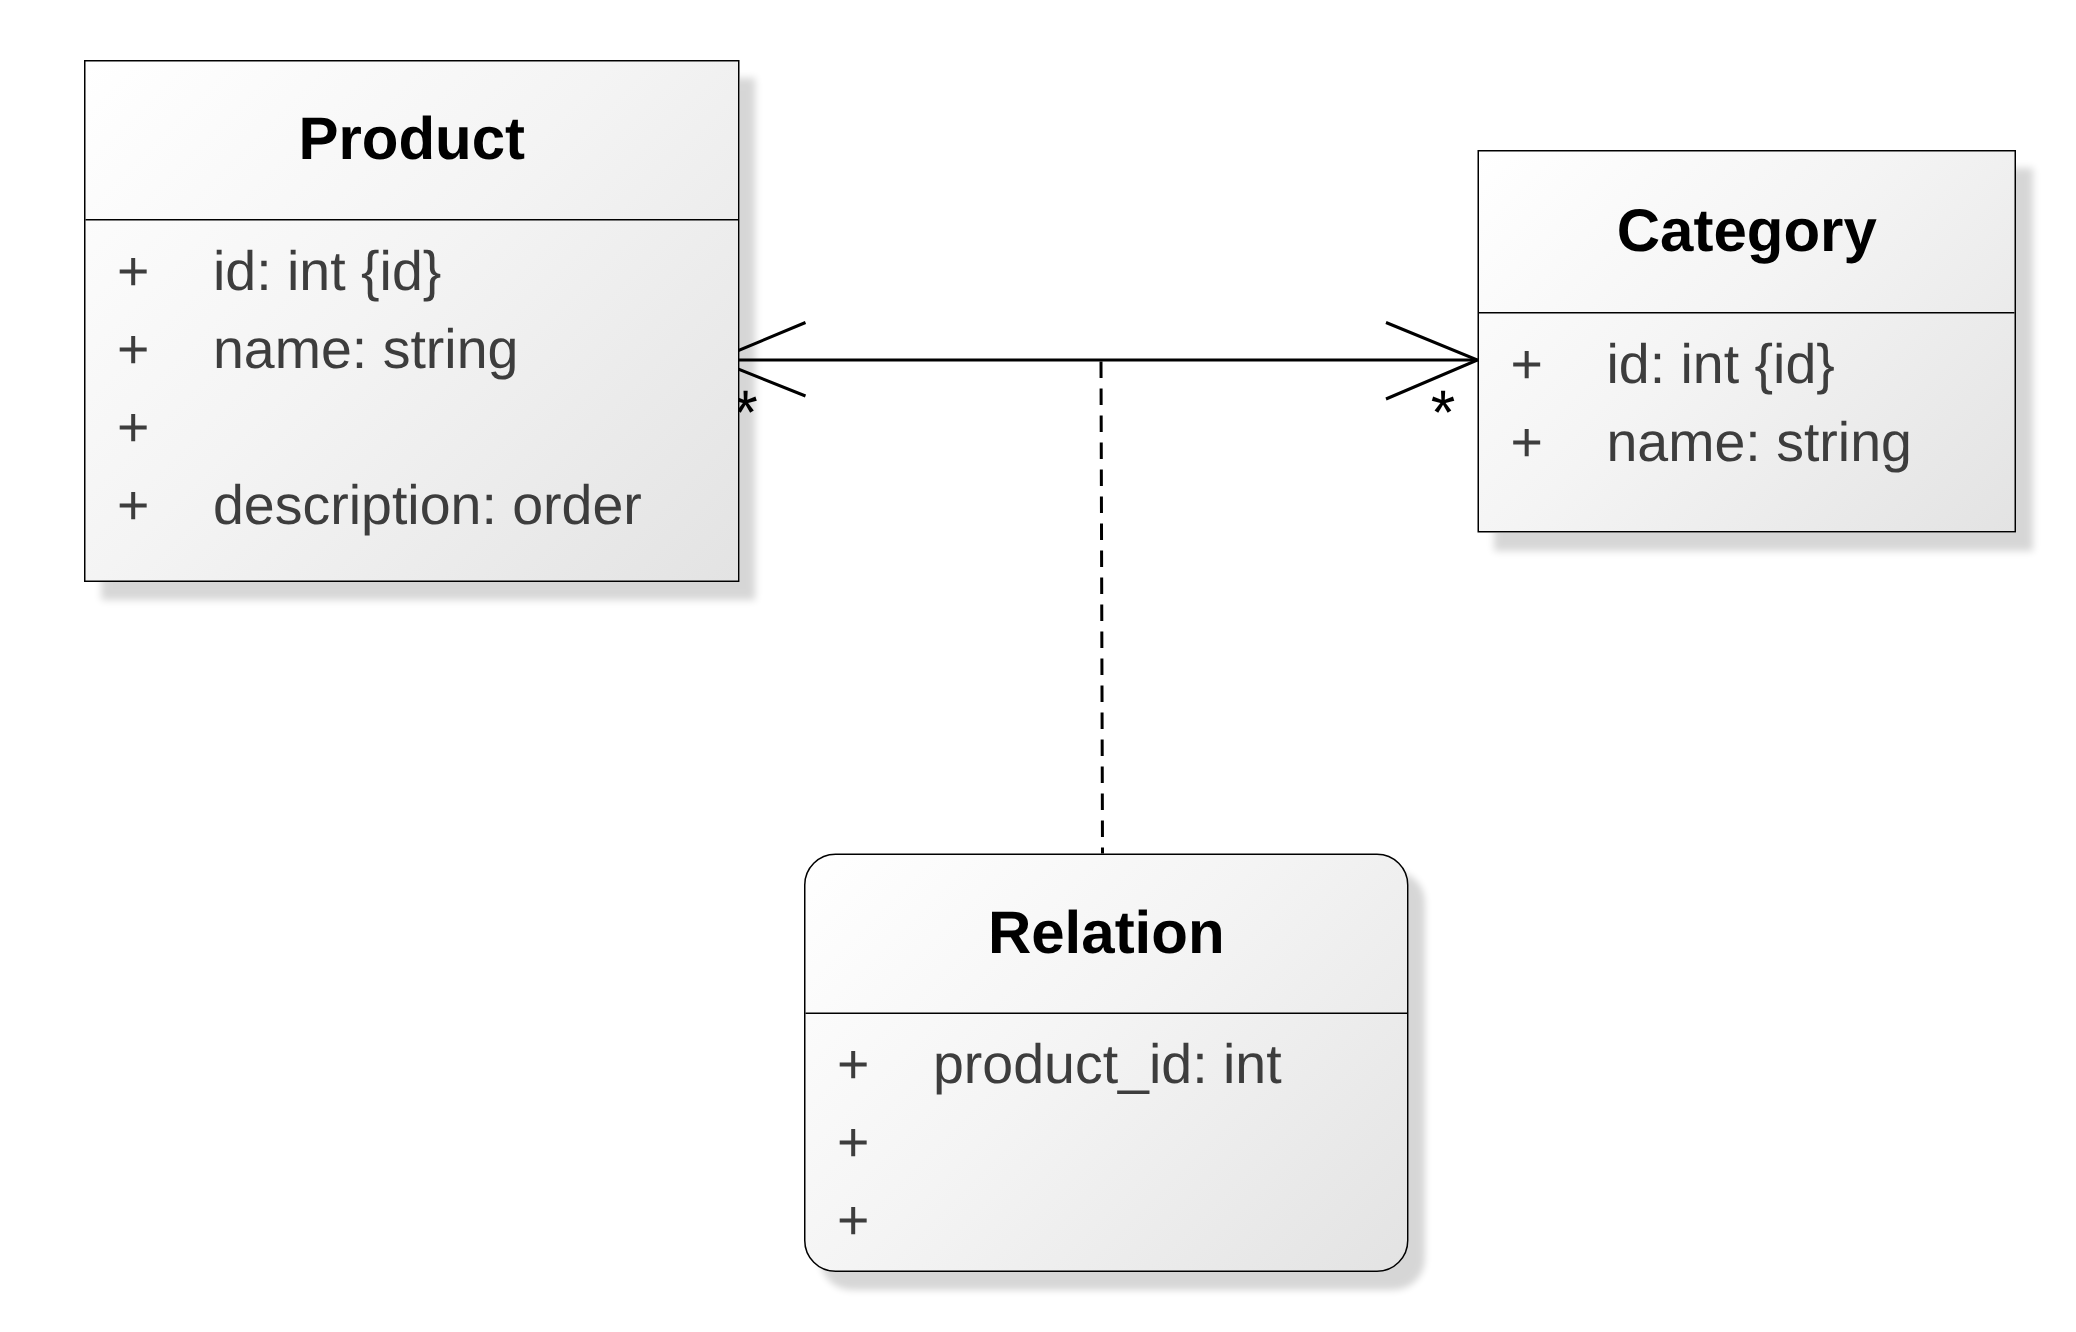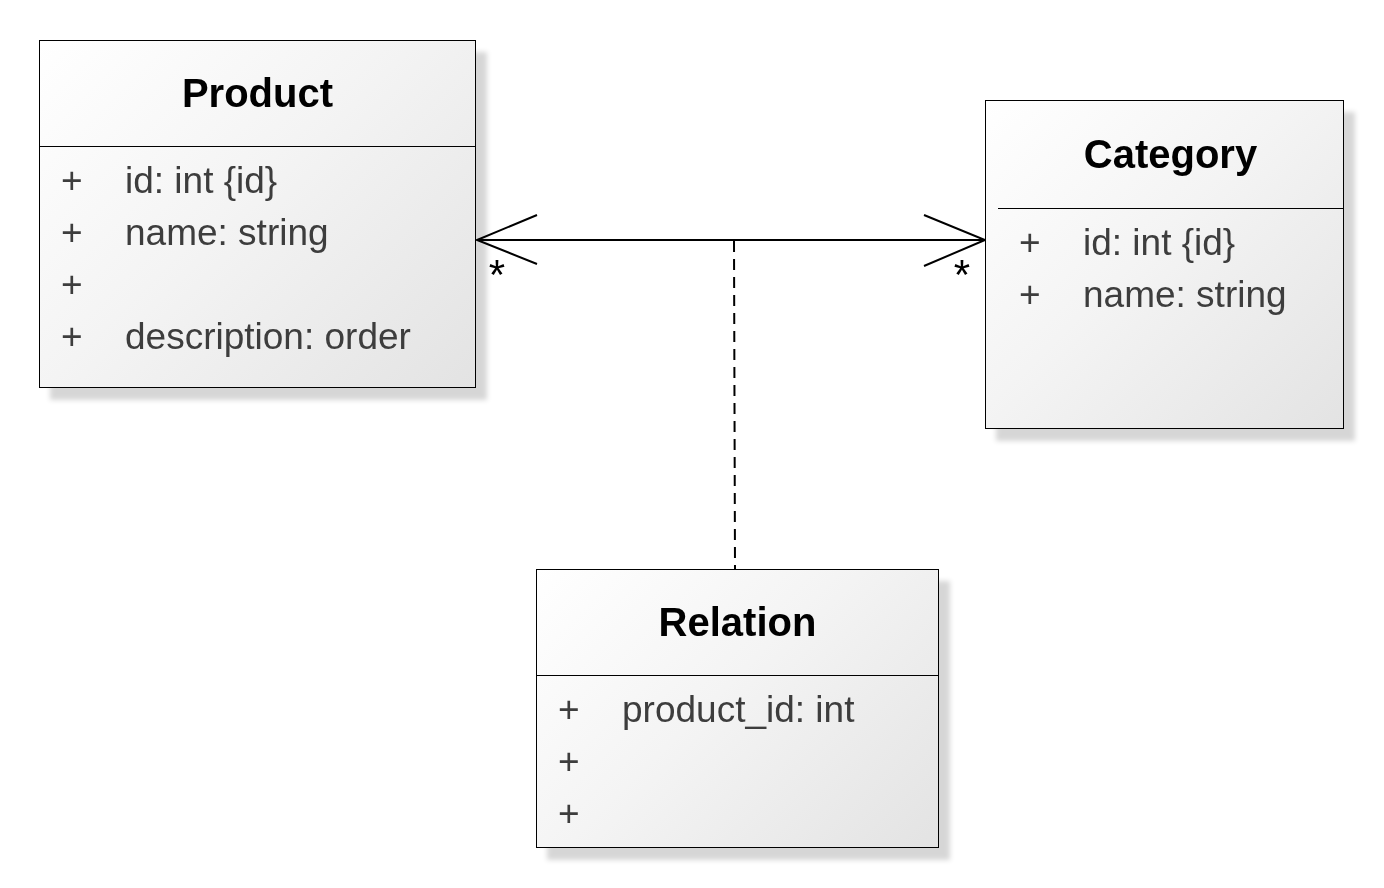--- a/index.html
+++ b/index.html
@@ -47,25 +47,25 @@
     line-height: 52px;
     font-size: 37px;
     color: #3d3d3d;
     white-space: nowrap;
   }
   .vis {
     flex: 0 0 auto;
     width: 64px;
     padding-left: 21px;
   }
-  #box-product  { left: 39px;  top: 40px;  width: 437px; height: 348px; }
+  #box-product  { left: 56px;  top: 40px;  width: 437px; height: 348px; }
   #box-product .class-title  { height: 106px; }
-  #box-category { left: 985px; top: 100px; width: 359px; height: 329px; padding-left: 12px; }
+  #box-category { left: 985px; top: 100px; width: 359px; height: 255px; }
   #box-category .class-title { height: 108px; }
-  #box-relation { left: 536px; top: 569px; width: 403px; height: 279px; }
+  #box-relation { left: 536px; top: 569px; width: 403px; height: 279px; border-radius: 21px; }
   #box-relation .class-title { height: 106px; }
   .mult {
     position: absolute;
     width: 30px;
     text-align: center;
     font-size: 42px;
     line-height: 1;
     color: #000000;
   }
   #mult-product-end  { left: 482px; top: 254px; }

